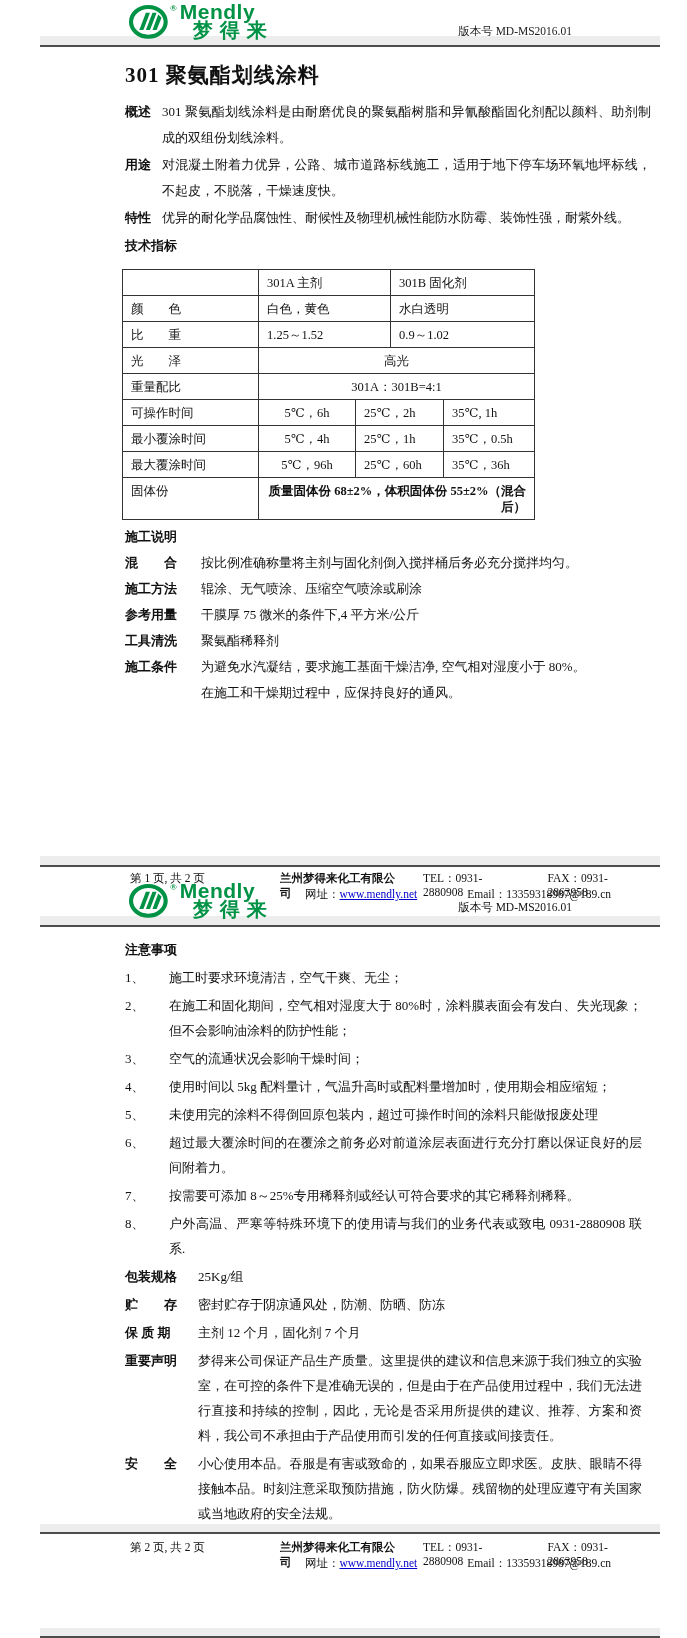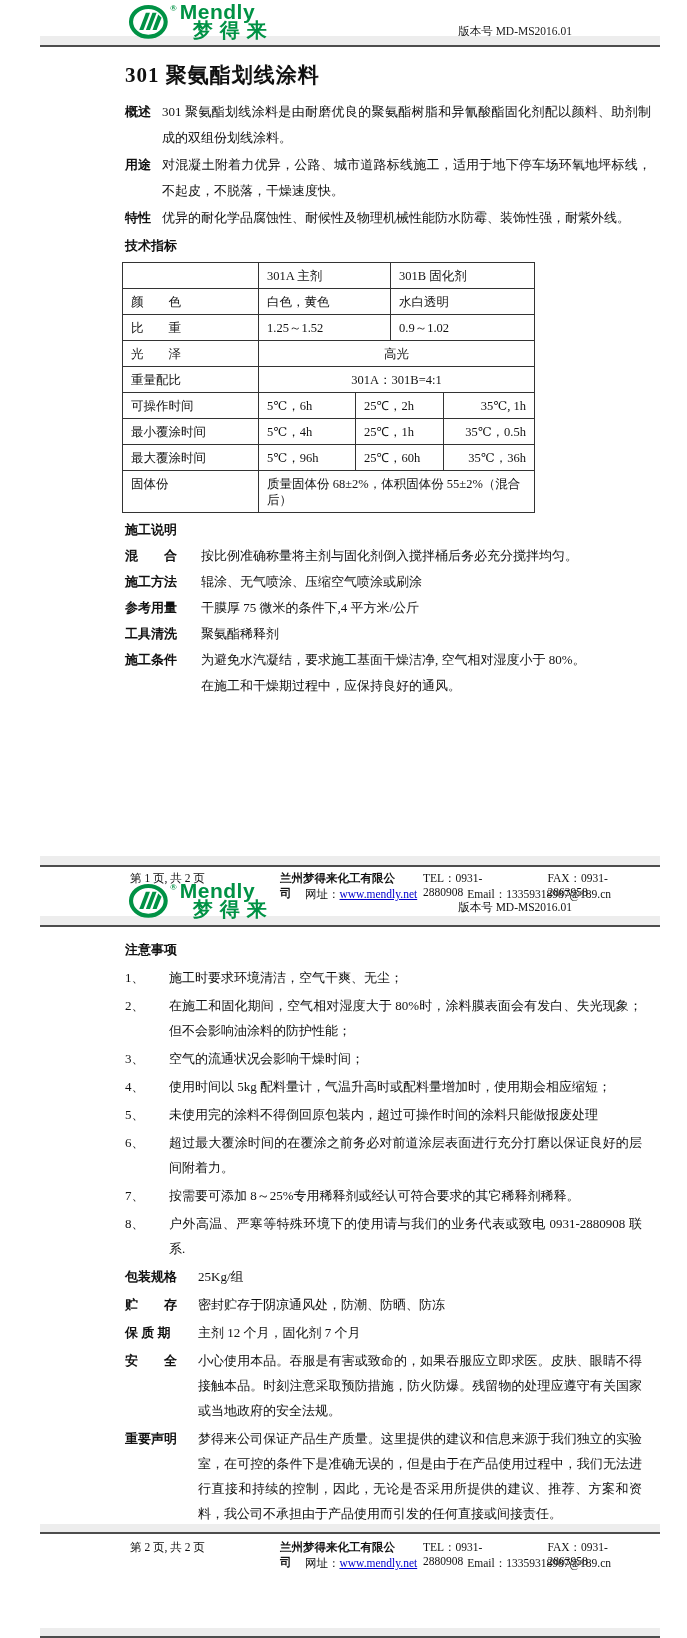--- a/index.html
+++ b/index.html
@@ -23,31 +23,31 @@
 
   
   .p1body { height:816px; overflow:hidden; padding:12px 36px 0 125px; }
   .title { font-size:21px; font-weight:bold; letter-spacing:1px; margin:2px 0 10px 0; }
   .sec { display:flex; margin-bottom:1px; }
   .sec .slabel { flex:0 0 34px; font-weight:bold; font-size:13px; line-height:26px; }
   .sec .stext { flex:1; margin-left:3px; font-size:13px; line-height:26px; text-align:justify; }
   .h2 { font-weight:bold; font-size:13px; line-height:26px; margin-top:2px; }
 
   
-  .spec { width:413px; margin:3px 0 4px -3px; border:1px solid #333; border-bottom:none; font-size:12.5px; }
+  .spec { width:413px; margin:10px 0 4px -3px; border:1px solid #333; border-bottom:none; font-size:12.5px; }
   .trow { display:flex; border-bottom:1px solid #333; min-height:26px; align-items:stretch; }
   .tc { padding:5px 8px 4px 8px; line-height:16px; border-right:1px solid #333; }
   .tc:last-child { border-right:none; }
   .c-label { flex:0 0 136px; }
   .c-a { flex:0 0 132px; }
   .c-b { flex:1; }
   .c-span { flex:1; text-align:center; }
-  .c-t1 { flex:0 0 97px; }
-  .c-t2 { flex:0 0 88px;font-family:Liberation Serif, serif; }
-  .c-t3 { flex:1;text-align:right; }
+  .c-t1 { flex:0 0 97px;text-align:center; }
+  .c-t2 { flex:0 0 88px; }
+  .c-t3 { flex:1; }
 
   .citem { display:flex; }
   .citem .clabel { flex:0 0 64px; font-weight:bold; font-size:13px; line-height:26px; }
   .citem .ctext { flex:1; margin-left:12px; font-size:13px; line-height:26px; text-align:justify; }
   .note { font-size:13px; line-height:26px; }
 
   
   .interpage { position:relative; height:49px; }
   .f-row1 { position:absolute; top:4px; left:130px; right:40px; display:flex; font-size:11.5px; }
   .f-page { flex:0 0 150px; }
@@ -153,21 +153,21 @@
         <div class="tc c-t3">35℃，0.5h</div>
       </div>
       <div class="trow">
         <div class="tc c-label">最大覆涂时间</div>
         <div class="tc c-t1">5℃，96h</div>
         <div class="tc c-t2">25℃，60h</div>
         <div class="tc c-t3">35℃，36h</div>
       </div>
       <div class="trow">
         <div class="tc c-label">固体份</div>
-        <div class="tc c-span" style="text-align:left;">质量固体份 68±2%，体积固体份 55±2%（混合后）</div>
+        <div class="tc c-span" style="text-align:right;font-weight:bold;">质量固体份 68±2%，体积固体份 55±2%（混合后）</div>
       </div>
     </div>
 
     <div class="h2">施工说明</div>
 
     <div class="citem">
       <span class="clabel">混　　合</span>
       <span class="ctext">按比例准确称量将主剂与固化剂倒入搅拌桶后务必充分搅拌均匀。</span>
     </div>
 
@@ -265,26 +265,26 @@
     </div>
     <div class="iitem">
       <span class="ilabel">贮　　存</span>
       <span class="itext">密封贮存于阴凉通风处，防潮、防晒、防冻</span>
     </div>
     <div class="iitem">
       <span class="ilabel">保 质 期</span>
       <span class="itext">主剂 12 个月，固化剂 7 个月</span>
     </div>
     <div class="iitem">
+      <span class="ilabel">重要声明</span>
+      <span class="itext">梦得来公司保证产品生产质量。这里提供的建议和信息来源于我们独立的实验室，在可控的条件下是准确无误的，但是由于在产品使用过程中，我们无法进行直接和持续的控制，因此，无论是否采用所提供的建议、推荐、方案和资料，我公司不承担由于产品使用而引发的任何直接或间接责任。</span>
+    </div>
+    <div class="iitem">
       <span class="ilabel">安　　全</span>
       <span class="itext">小心使用本品。吞服是有害或致命的，如果吞服应立即求医。皮肤、眼睛不得接触本品。时刻注意采取预防措施，防火防爆。残留物的处理应遵守有关国家或当地政府的安全法规。</span>
-    </div>
-    <div class="iitem">
-      <span class="ilabel">重要声明</span>
-      <span class="itext">梦得来公司保证产品生产质量。这里提供的建议和信息来源于我们独立的实验室，在可控的条件下是准确无误的，但是由于在产品使用过程中，我们无法进行直接和持续的控制，因此，无论是否采用所提供的建议、推荐、方案和资料，我公司不承担由于产品使用而引发的任何直接或间接责任。</span>
     </div>
   </div>
 
   <div class="band"></div>
   <div class="footer2">
     <div class="f2-row1">
       <span class="f-page">第 2 页, 共 2 页</span>
       <span class="f-company">兰州梦得来化工有限公司</span>
       <span class="f-tel">TEL：0931-2880908</span>
       <span class="f-fax">FAX：0931-2863958</span>

